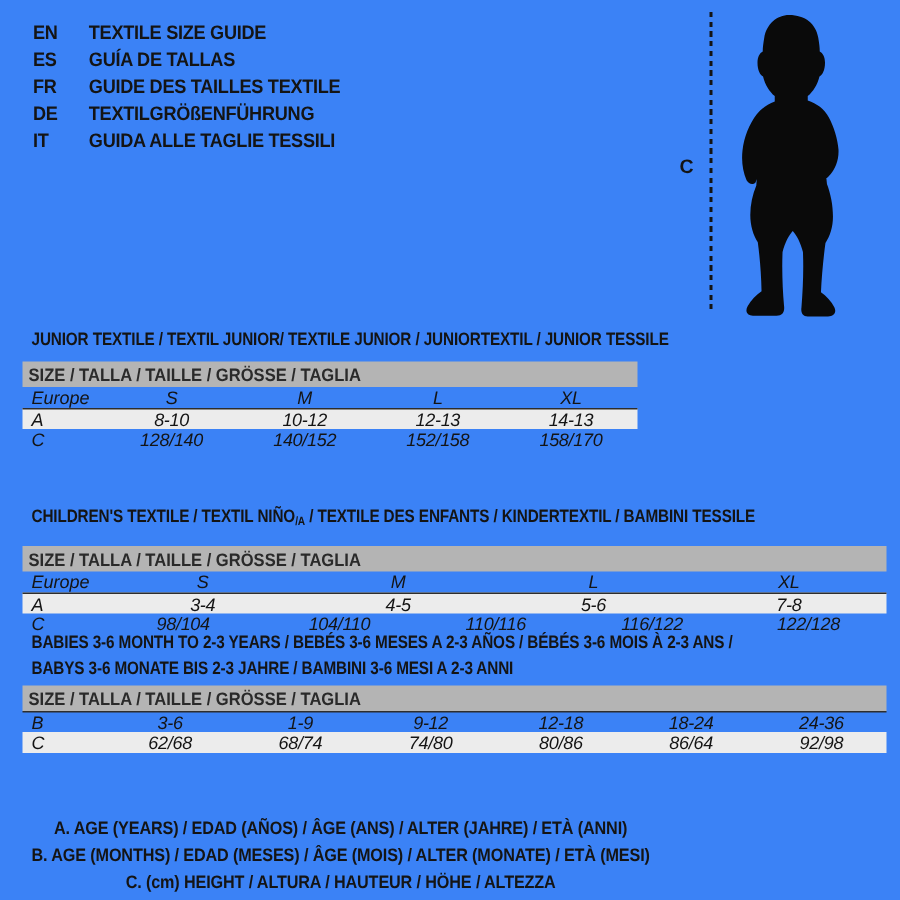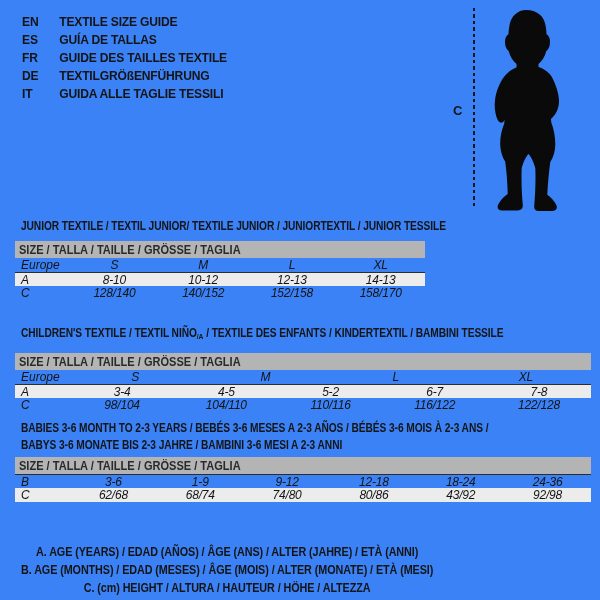--- a/index.html
+++ b/index.html
@@ -25,21 +25,21 @@
     position:absolute;left:23px;top:0;width:2px;height:198px;
     background:repeating-linear-gradient(to bottom,#141414 0 3.5px,transparent 3.5px 6.5px);
   }
   .measure-label{position:absolute;left:3px;top:95px;font-weight:700;font-size:13px;}
   .toddler-svg{position:absolute;left:28px;top:0;width:100px;height:204px;}
 
   
   #tables-root{position:absolute;left:0;top:0;width:600px;}
   .size-table{position:absolute;left:15px;}
   #tbl-0{top:218px;width:410px;}
-  #tbl-1{top:325px;width:576px;}
+  #tbl-1{top:336px;width:576px;}
   #tbl-2{top:420px;width:576px;}
   .tbl-title{font-weight:700;font-size:12px;line-height:17px;margin-left:6px;letter-spacing:-0.1px;}
   #tbl-0 .tbl-title{margin-bottom:6px;}
   #tbl-1 .tbl-title{margin-bottom:8px;}
   #tbl-2 .tbl-title{margin-bottom:3px;}
   .subscript{font-size:8px;vertical-align:-2px;}
   .t-bar{
     height:17px;display:flex;align-items:center;background:var(--bar,#b4b4b4);
     padding-left:4px;font-weight:700;font-size:12px;color:#2a2a2a;
   }
@@ -175,22 +175,21 @@
           <span class="lbl">Europe</span>
           <span class="val">S</span>
           <span class="val">M</span>
           <span class="val">L</span>
           <span class="val">XL</span>
         </div>
         <div class="t-row shaded ruled">
           <span class="lbl">A</span>
           <span class="val">3-4</span>
           <span class="val">4-5</span>
-          <span class="val">5-2</span>
-          <span class="val">6-7</span>
+          <span class="val">5-6</span>
           <span class="val">7-8</span>
         </div>
         <div class="t-row">
           <span class="lbl">C</span>
           <span class="val">98/104</span>
           <span class="val">104/110</span>
           <span class="val">110/116</span>
           <span class="val">116/122</span>
           <span class="val">122/128</span>
         </div>
@@ -211,21 +210,21 @@
           <span class="val">12-18</span>
           <span class="val">18-24</span>
           <span class="val">24-36</span>
         </div>
         <div class="t-row shaded">
           <span class="lbl">C</span>
           <span class="val">62/68</span>
           <span class="val">68/74</span>
           <span class="val">74/80</span>
           <span class="val">80/86</span>
-          <span class="val">43/92</span>
+          <span class="val">86/64</span>
           <span class="val">92/98</span>
         </div>
       </div>
     </div>
 
   <div id="footnotes">
       <div class="foot-row cond90">A. AGE (YEARS) / EDAD (AÑOS) / ÂGE (ANS) / ALTER (JAHRE) / ETÀ (ANNI)</div>
       <div class="foot-row cond90">B. AGE (MONTHS) / EDAD (MESES) / ÂGE (MOIS) / ALTER (MONATE) / ETÀ (MESI)</div>
       <div class="foot-row cond90">C. (cm) HEIGHT / ALTURA / HAUTEUR / HÖHE / ALTEZZA</div>
     </div>

